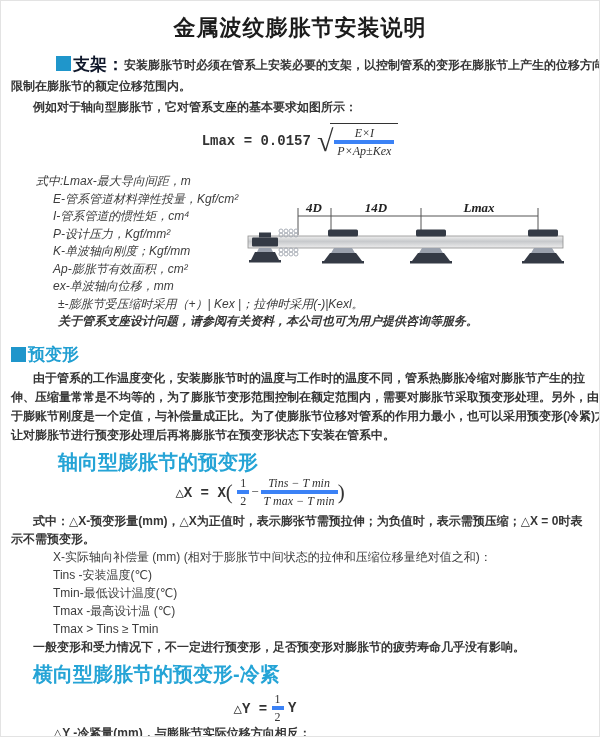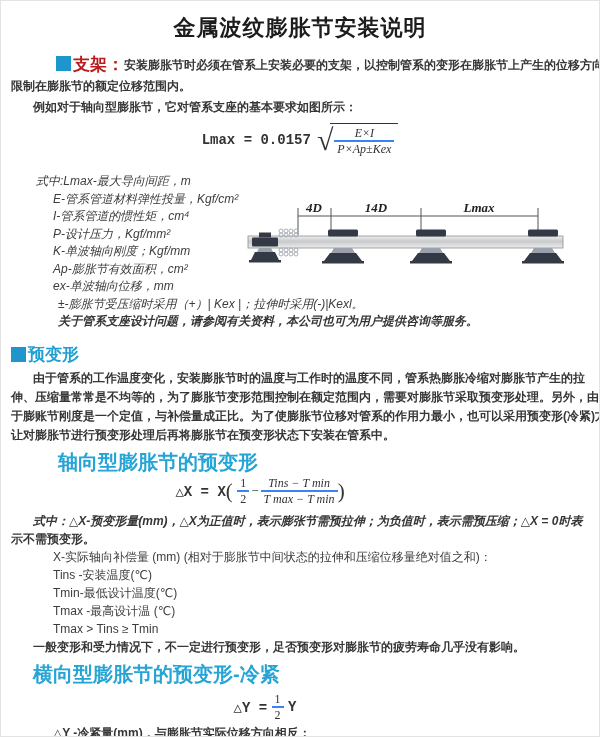--- a/index.html
+++ b/index.html
@@ -17,37 +17,37 @@
   .ln{font-size:12px; line-height:21px; white-space:nowrap;}
   .b{font-weight:bold; color:#363636;}
   .ind22{padding-left:22px;}
   .ind25{padding-left:25px;}
   .ind42{padding-left:42px;}
   .ind47{padding-left:47px;}
   .sec-head{
     margin:0; font-size:17px; line-height:22px; font-weight:bold; color:#219fd2;
     white-space:nowrap;
   }
-  .sec-head-inline{font-size:17px; font-weight:bold; color:#b91c1c; vertical-align:-1px;}
+  .sec-head-inline{font-size:17px; font-weight:bold; color:#0f172a; vertical-align:-1px;}
   .blue-sq{
     display:inline-block; width:15px; height:15px; background:#1f96cb;
     margin-right:2px; vertical-align:-2px;
   }
   .sub-head{
     font-size:20px; line-height:20px; font-weight:bold; color:#25a4d6; white-space:nowrap;
   }
   
   .formula{ text-align:center; color:#333; white-space:nowrap;}
   .f-lhs{font-family:Liberation Mono, monospace; font-weight:bold; font-size:14px; vertical-align:middle;}
   .rad{font-family:"Liberation Serif","DejaVu Serif",serif; font-size:30px; font-weight:bold; vertical-align:middle; margin:0 -3px 0 6px; line-height:1;}
   .radbox{display:inline-block; border-top:1.6px solid #333; vertical-align:middle; padding:2px 4px 0;text-decoration:underline;}
   .frac{display:inline-block; text-align:center; vertical-align:middle;
         font-family:"Liberation Serif","DejaVu Serif",serif; font-size:12px; line-height:1.2;}
   .frac .ft{display:block; padding:0 3px;}
-  .frac .fb{display:block; border-top:2px solid #3b82f6; padding:0 3px;}
+  .frac .fb{display:block; border-top:4px solid #3b82f6; padding:0 3px;}
   .ital{font-style:italic;}
   .paren{font-family:"Liberation Serif","DejaVu Serif",serif; font-size:21px; vertical-align:middle; font-weight:normal;}
   .fx-op{font-family:"Liberation Serif","DejaVu Serif",serif; font-size:13px; vertical-align:middle; margin:0 2px;}
   
   .vars{position:relative; margin-top:14px;font-style:italic;}
   .vars .ln{line-height:17.5px;}
   .diagram{position:absolute; left:235px; top:26px;}
   .dim-label{font-family:"Liberation Serif","DejaVu Serif",serif; font-weight:bold; font-size:13px; fill:#222;}
 </style>
 </head>
@@ -157,21 +157,21 @@
     <div class="ln b" style="line-height:19px;">于膨账节刚度是一个定值，与补偿量成正比。为了使膨胀节位移对管系的作用力最小，也可以采用预变形(冷紧)方</div>
     <div class="ln b" style="line-height:19px;">让对膨胀节进行预变形处理后再将膨胀节在预变形状态下安装在管系中。</div>
 
     <div class="sub-head ind47" style="margin-top:7px;">轴向型膨胀节的预变形</div>
 
     <div class="formula" style="margin:4px 80px 2px 0; height:34px;">
       <span class="f-lhs">△X = X</span><span class="paren">(</span>
       <span class="frac"><span class="ft">1</span><span class="fb">2</span></span><span class="fx-op">−</span><span class="frac ital"><span class="ft">Tins − T min</span><span class="fb">T max − T min</span></span><span class="paren">)</span>
     </div>
 
-    <div class="ln b ind22" style="line-height:18px;font-style:italic;">式中：△X-预变形量(mm)，△X为正值时，表示膨张节需预拉伸；为负值时，表示需预压缩；△X = 0时表</div>
+    <div class="ln b ind22" style="line-height:18px;">式中：△X-预变形量(mm)，△X为正值时，表示膨张节需预拉伸；为负值时，表示需预压缩；△X = 0时表</div>
     <div class="ln b" style="line-height:18px;">示不需预变形。</div>
     <div class="ln ind42" style="line-height:18px;">X-实际轴向补偿量 (mm) (相对于膨胀节中间状态的拉伸和压缩位移量绝对值之和)：</div>
     <div class="ln ind42" style="line-height:18px;">Tins -安装温度(℃)</div>
     <div class="ln ind42" style="line-height:18px;">Tmin-最低设计温度(℃)</div>
     <div class="ln ind42" style="line-height:18px;">Tmax -最高设计温 (℃)</div>
     <div class="ln ind42" style="line-height:18px;">Tmax &gt; Tins ≥ Tmin</div>
     <div class="ln b ind22" style="line-height:18px;">一般变形和受力情况下，不一定进行预变形，足否预变形对膨胀节的疲劳寿命几乎没有影响。</div>
 
     <div class="sub-head ind22" style="margin-top:8px;">横向型膨胀节的预变形-冷紧</div>
 

